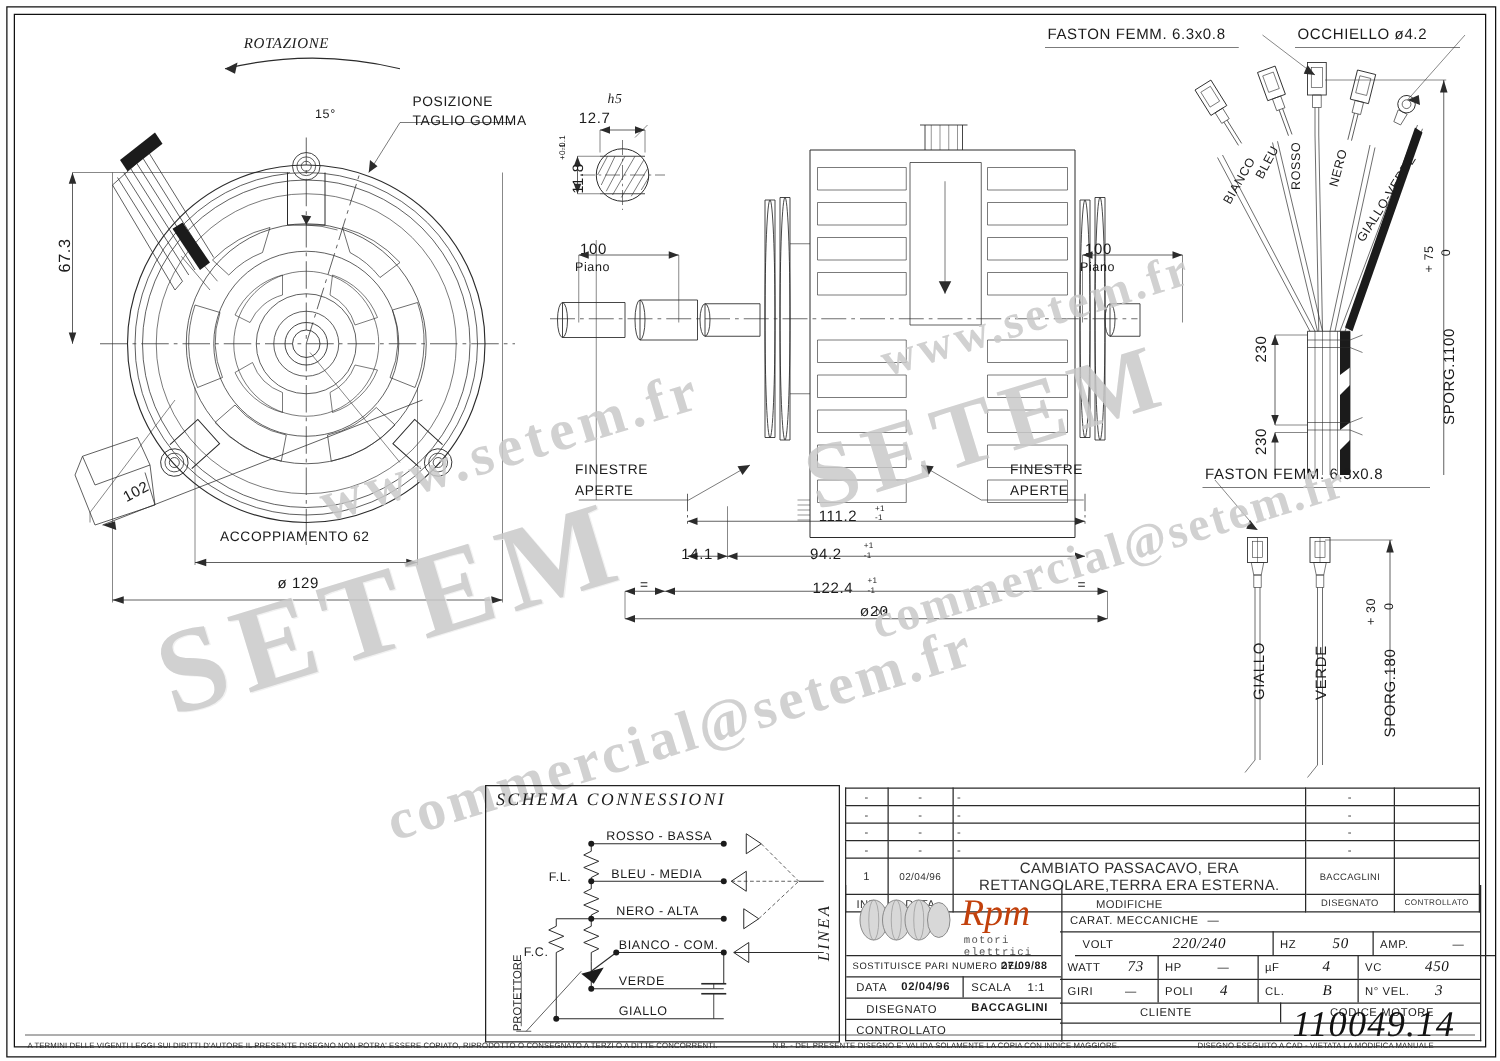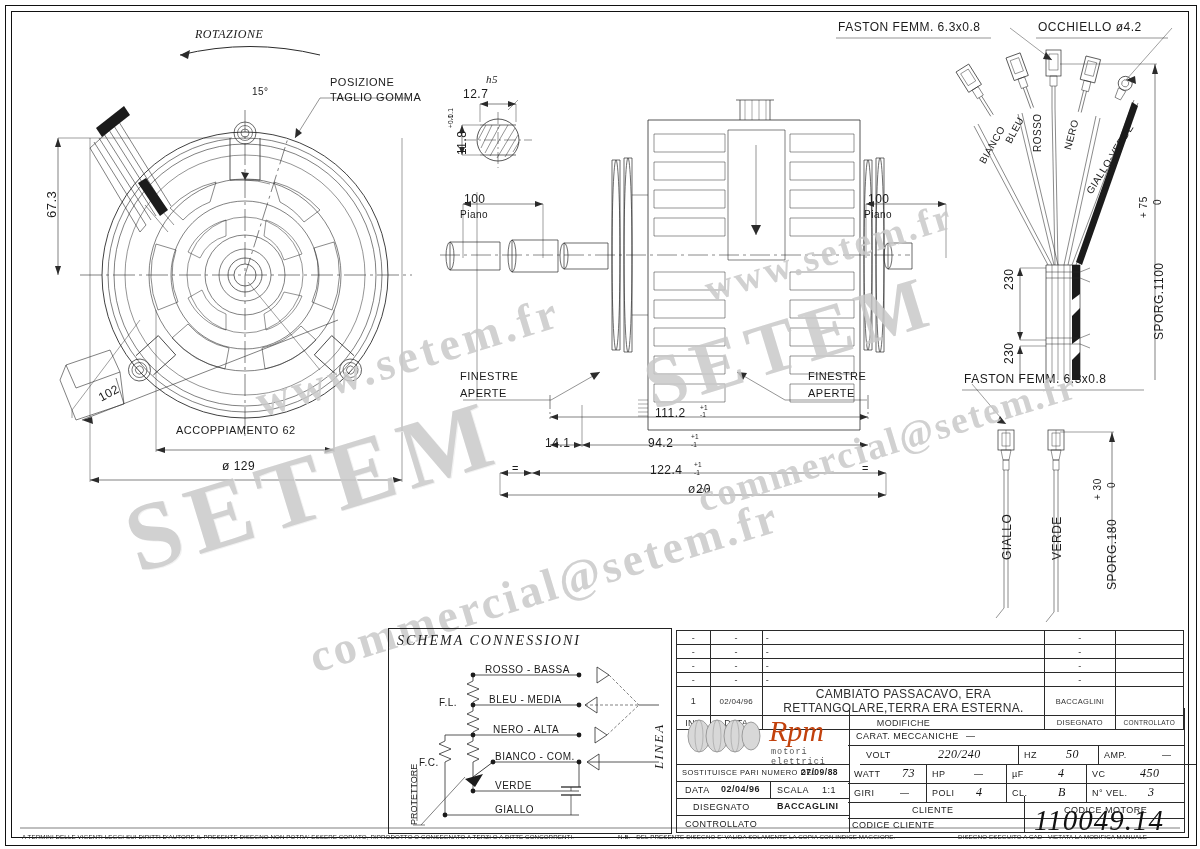--- a/index.html
+++ b/index.html
@@ -704,24 +704,20 @@
           <span class="txt val" style="left:210px;top:2px;">B</span>
           <span style="position:absolute;left:238px;top:0;width:0;height:19px;border-left:0.7px solid #2a2a2a;"></span>
           <span class="txt t9" style="left:244px;top:5px;">N° VEL.</span>
           <span class="txt val" style="left:300px;top:2px;">3</span>
         </div>
         <div style="position:absolute;left:0;top:94px;width:336px;height:16px;border-bottom:0.7px solid #2a2a2a;">
           <span class="txt t9" style="left:64px;top:3px;">CLIENTE</span>
           <span style="position:absolute;left:176px;top:0;width:0;height:16px;border-left:0.7px solid #2a2a2a;"></span>
           <span class="txt t9" style="left:216px;top:3px;">CODICE MOTORE</span>
         </div>
-        <div style="position:absolute;left:0;top:110px;width:336px;height:14px;">
-          <span class="txt t9" style="left:4px;top:2px;">CODICE CLIENTE</span>
-          <span style="position:absolute;left:176px;top:-22px;width:0;height:36px;border-left:0.7px solid #2a2a2a;"></span>
-        </div>
         <div class="code" style="position:absolute;left:186px;top:96px;">110049.14</div>
       </div>
     </div>
   </div>
 
   <div class="footer" style="left:22px;top:833px;">A TERMINI DELLE VIGENTI LEGGI SUI DIRITTI D'AUTORE IL PRESENTE DISEGNO NON POTRA' ESSERE COPIATO, RIPRODOTTO O CONSEGNATO A TERZI O A DITTE CONCORRENTI.</div>
   <div class="footer" style="left:618px;top:833px;">N.B. - DEL PRESENTE DISEGNO E' VALIDA SOLAMENTE LA COPIA CON INDICE MAGGIORE.</div>
   <div class="footer" style="left:958px;top:833px;">DISEGNO ESEGUITO A CAD - VIETATA LA MODIFICA MANUALE</div>
   <svg width="1180" height="12" style="left:10px;top:826px;">
     <path d="M10,2 L1170,2" stroke="#2a2a2a" stroke-width="0.6" fill="none"></path>

